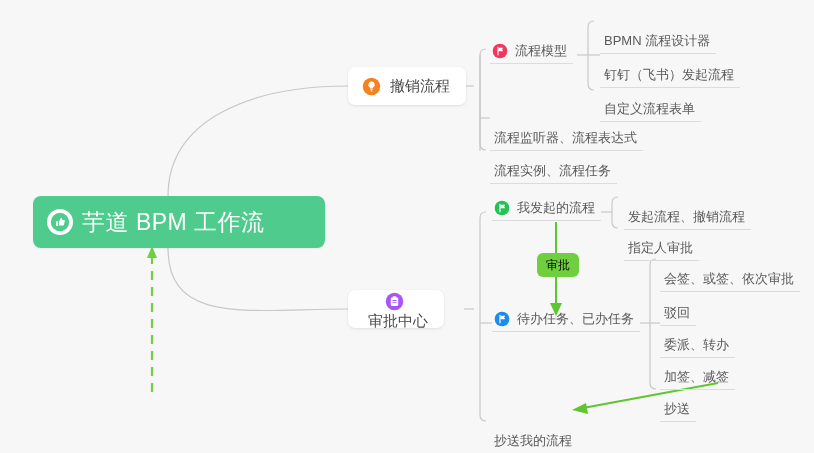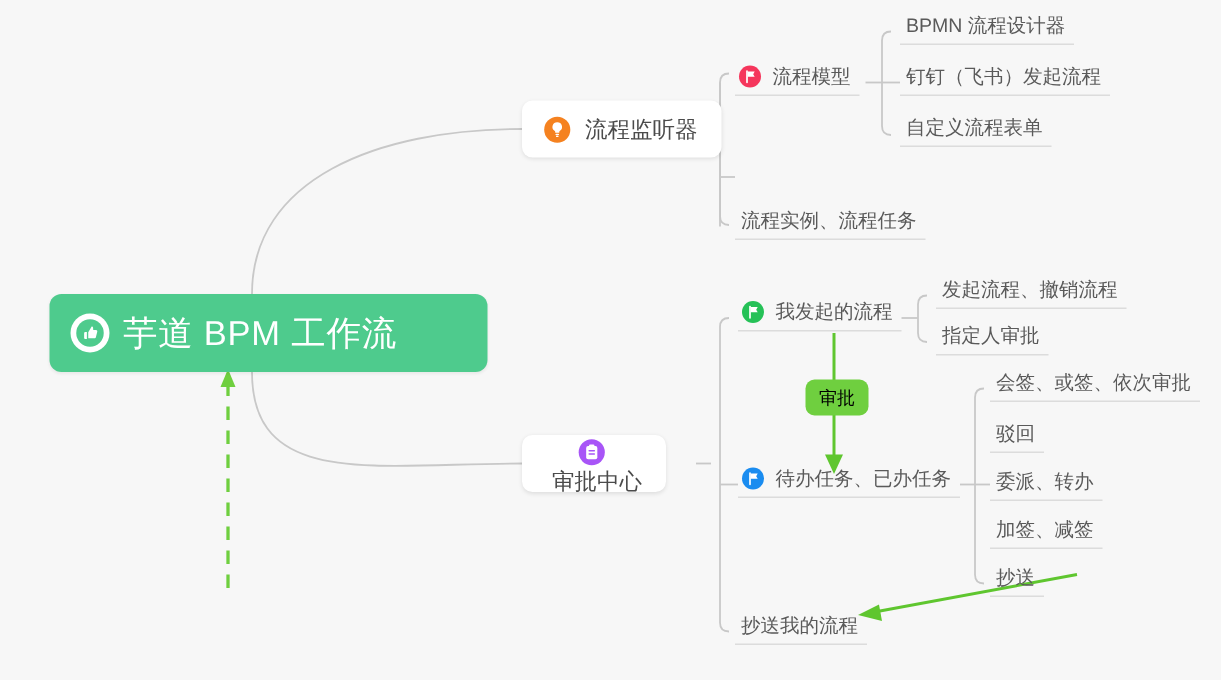--- a/index.html
+++ b/index.html
@@ -52,21 +52,21 @@
     white-space:nowrap;
     font-size:13px;
     color:#5a5a5a;
     border-bottom:1px solid #dcdcdc;
     padding:0 6px 4px 4px;
     display:flex;align-items:flex-end;
     line-height:16px;
   }
   .tnode.with-icon{padding-left:2px;}
   .tnode .tlabel{margin-left:7px;}
-  .tnode.noicon .tlabel{margin-left:0;}
+  .tnode.noicon .tlabel{margin-left:0;margin-top:24px;}
 
   
   .icn{
     width:16px;height:16px;border-radius:50%;
     display:inline-flex;align-items:center;justify-content:center;
     flex:0 0 auto;
   }
   .icn svg{display:block;}
   .icn-lg{width:22px;height:22px;}
   .icn-root{width:26px;height:26px;}
@@ -146,21 +146,21 @@
 
   <div class="pill" style="left:348px;top:67px;">
     <span class="icn icn-lg">
       <svg width="19" height="19" viewBox="0 0 24 24">
         <circle cx="12" cy="12" r="11" fill="#f58220"></circle>
         <path d="M12 5.6a4 4 0 0 0-2.3 7.3c.4.3.6.7.6 1.2v.4h3.4v-.4c0-.5.2-.9.6-1.2A4 4 0 0 0 12 5.6z" fill="#fff"></path>
         <rect x="10.5" y="15.4" width="3" height="1.2" rx=".6" fill="#fff"></rect>
         <rect x="10.9" y="17.1" width="2.2" height="1.1" rx=".55" fill="#fff"></rect>
       </svg>
     </span>
-    <span class="pill-label">流程监听器</span>
+    <span class="pill-label">撤销流程</span>
   </div>
 
   <div class="tnode with-icon" style="left:490px;top:43px;">
     <span class="icn">
       <svg width="16" height="16" viewBox="0 0 24 24">
         <circle cx="12" cy="12" r="11" fill="#f5365c"></circle>
         <path d="M9 6.6v11.2" stroke="#fff" stroke-width="1.7" stroke-linecap="round"></path>
         <path d="M9.6 7.1h7.1l-1.5 2.6 1.5 2.6H9.6z" fill="#fff"></path>
       </svg>
     </span>
@@ -170,20 +170,23 @@
   <div class="tnode noicon" style="left:600px;top:9px;">
     <span class="tlabel">BPMN 流程设计器</span>
   </div>
   <div class="tnode noicon" style="left:600px;top:43px;">
     <span class="tlabel">钉钉（飞书）发起流程</span>
   </div>
   <div class="tnode noicon" style="left:600px;top:77px;">
     <span class="tlabel">自定义流程表单</span>
   </div>
 
+  <div class="tnode noicon" style="left:490px;top:106px;">
+    <span class="tlabel">流程监听器、流程表达式</span>
+  </div>
   <div class="tnode noicon" style="left:490px;top:139px;">
     <span class="tlabel">流程实例、流程任务</span>
   </div>
 
   <div class="pill" style="left:348px;top:290px;flex-direction:column;">
     <span class="icn icn-lg">
       <svg width="19" height="19" viewBox="0 0 24 24">
         <circle cx="12" cy="12" r="11" fill="#a855f7"></circle>
         <rect x="7.3" y="6.8" width="9.4" height="11" rx="1.6" fill="#fff"></rect>
         <rect x="9.7" y="5.4" width="4.6" height="2.6" rx="1.1" fill="#fff"></rect>

